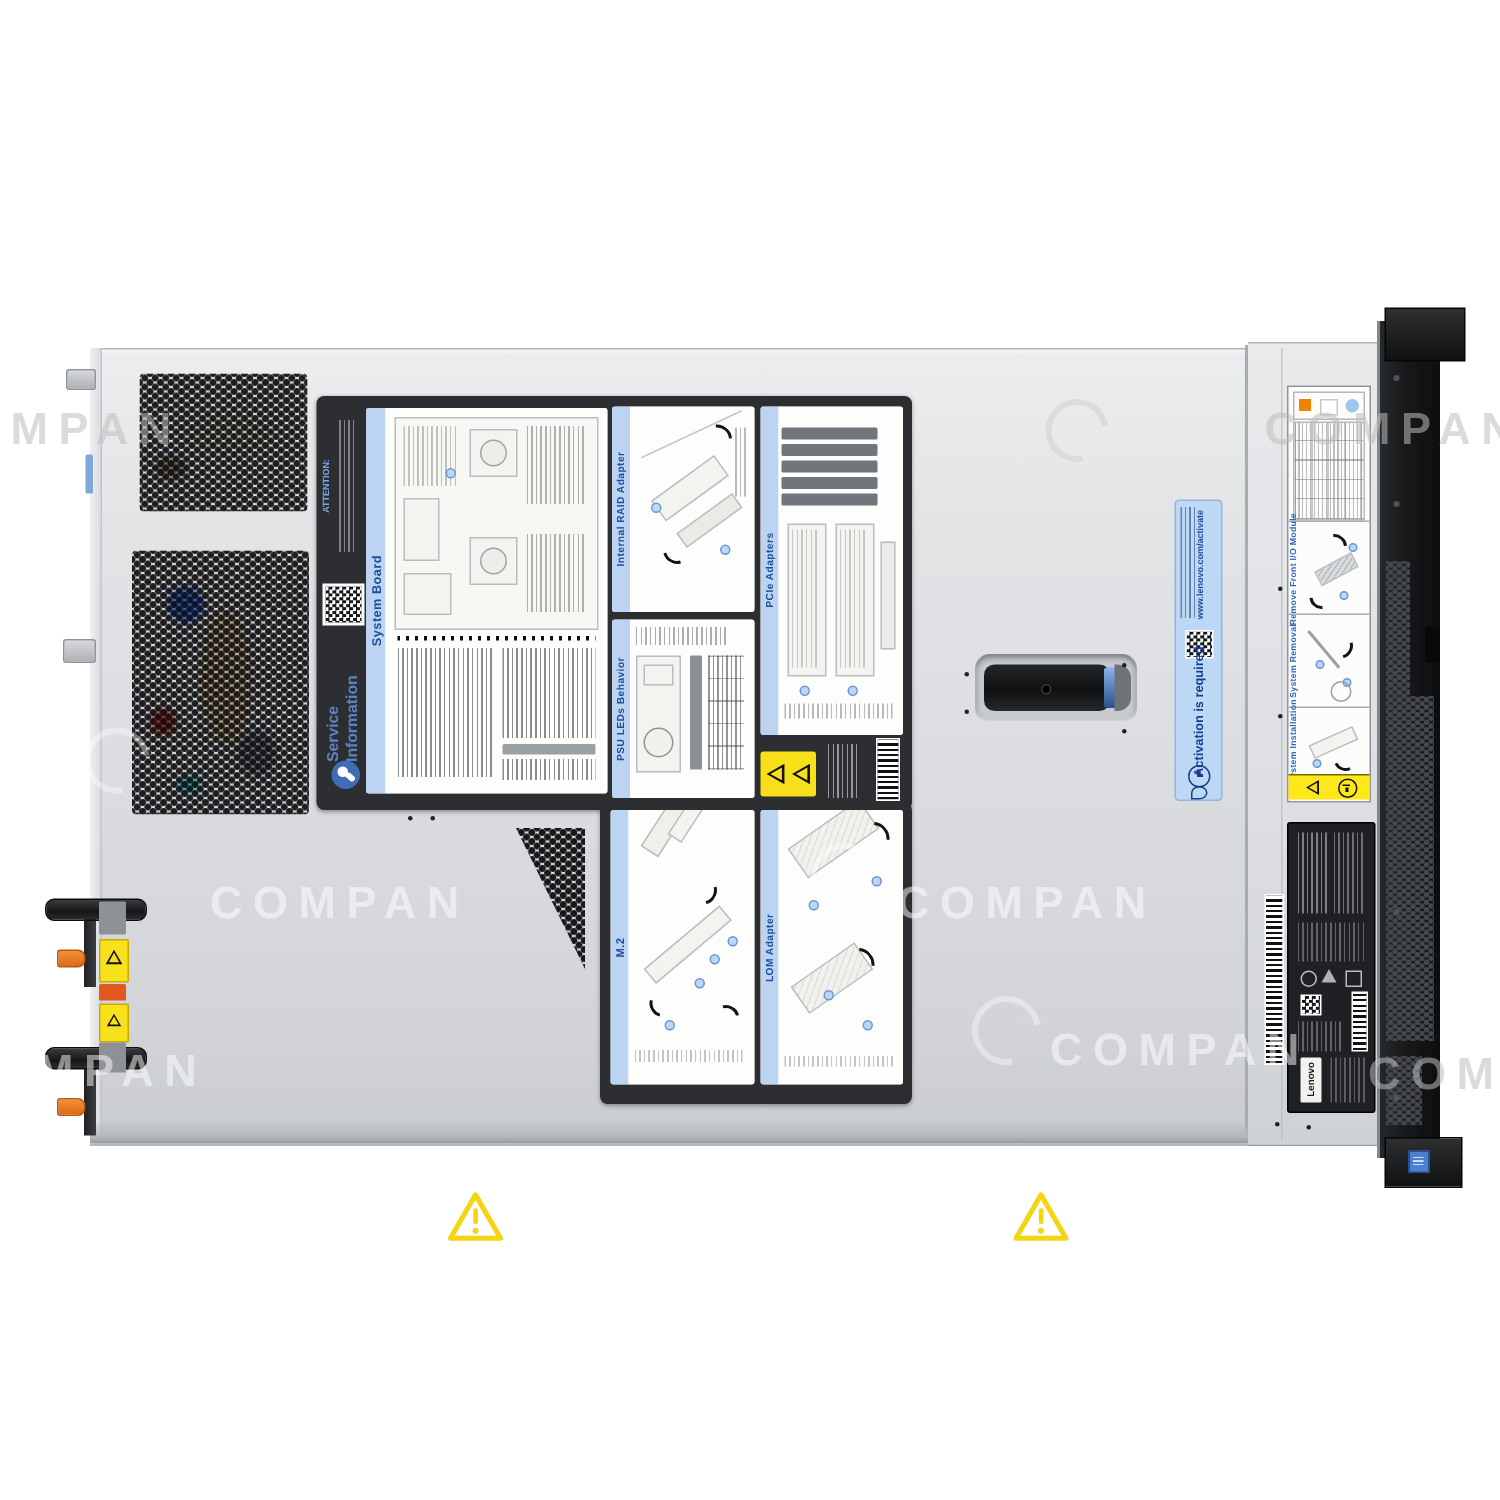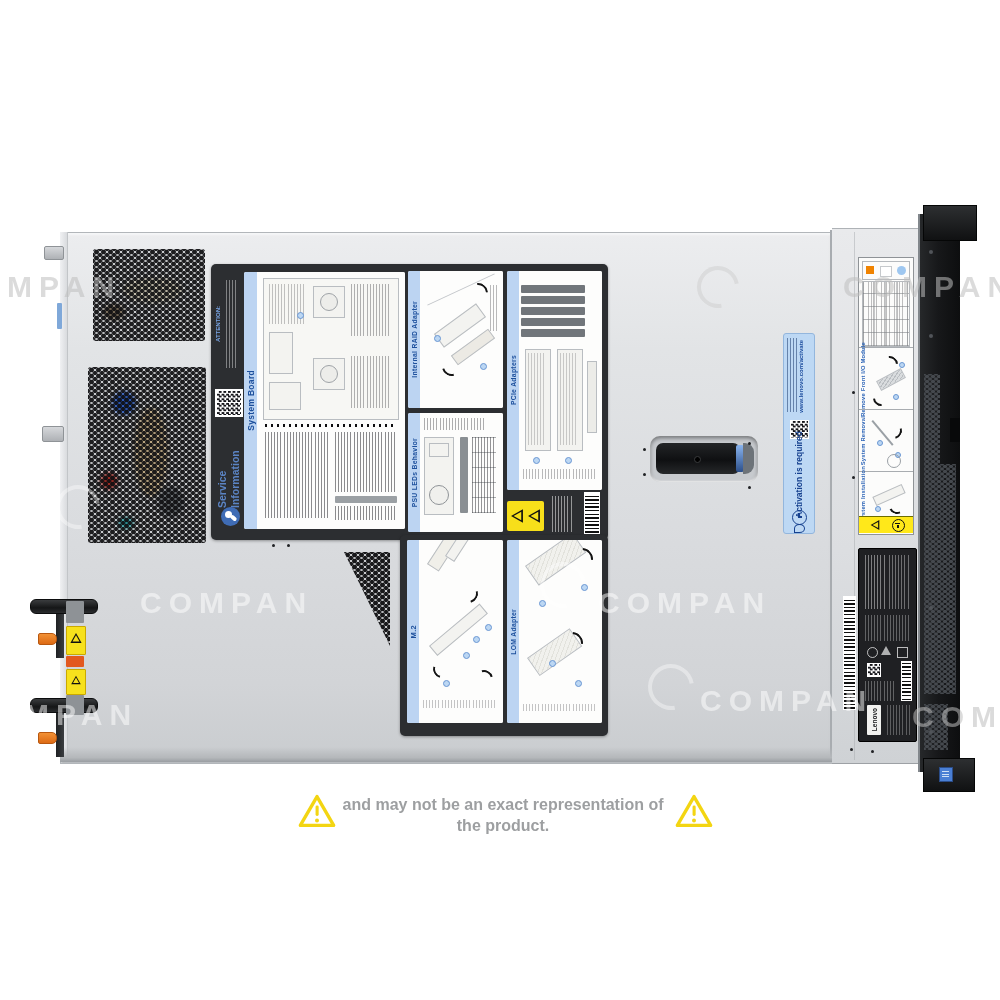--- a/index.html
+++ b/index.html
@@ -409,21 +409,20 @@
   <div class="abs wm wm-white" style="left:700px;top:684px;">COMPAN</div>
   <div class="abs wm wm-white" style="left:-35px;top:698px;">COMPAN</div>
   <div class="abs wm wm-gray" style="left:912px;top:700px;">COMPAN</div>
 
   <svg class="abs" style="left:297px;top:792px;z-index:20;" width="40" height="38" viewBox="0 0 36 32">
     <path d="M18 3 L33 29 L3 29 Z" fill="none" stroke="#f3d512" stroke-width="3" stroke-linejoin="round"></path>
     <rect x="16.7" y="11" width="2.8" height="9.5" rx="1.3" fill="#f3d512"></rect>
     <circle cx="18" cy="24.6" r="1.8" fill="#f3d512"></circle>
   </svg>
   <div class="abs disc" style="left:335px;top:794px;width:336px;z-index:20;">
-    <div>and may not be an exact representation of the product.</div>
   </div>
   <svg class="abs" style="left:674px;top:792px;z-index:20;" width="40" height="38" viewBox="0 0 36 32">
     <path d="M18 3 L33 29 L3 29 Z" fill="none" stroke="#f3d512" stroke-width="3" stroke-linejoin="round"></path>
     <rect x="16.7" y="11" width="2.8" height="9.5" rx="1.3" fill="#f3d512"></rect>
     <circle cx="18" cy="24.6" r="1.8" fill="#f3d512"></circle>
   </svg>
 
 </div>
 
 </body></html>

